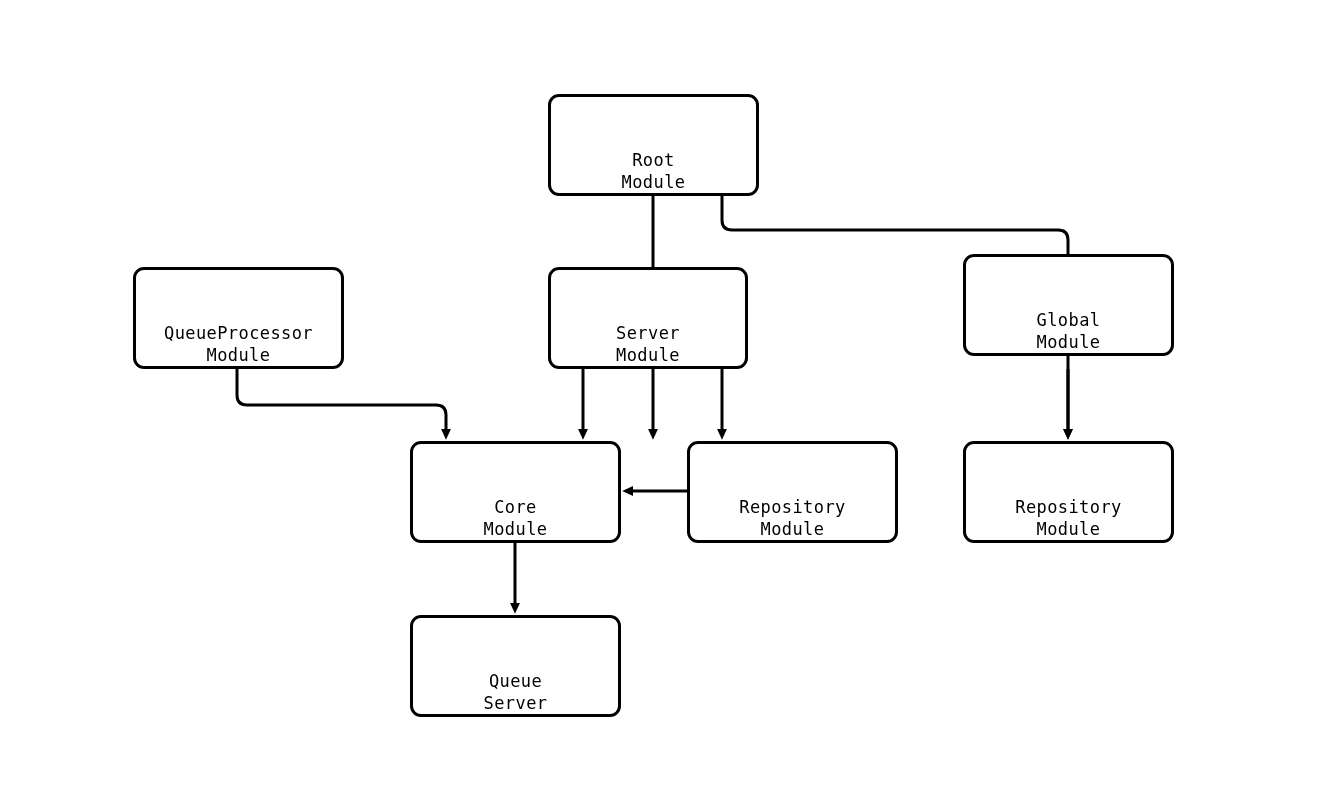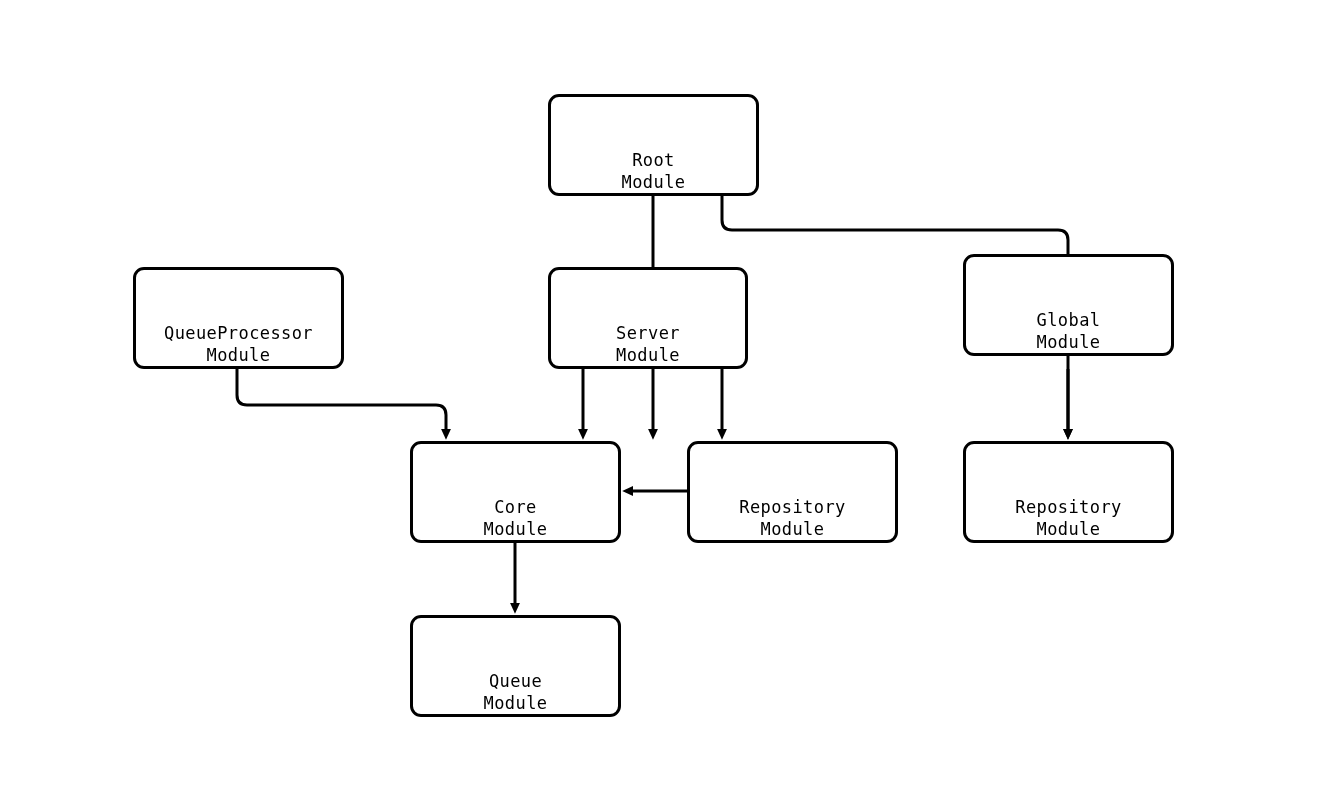--- a/index.html
+++ b/index.html
@@ -122,16 +122,16 @@
 Module</div>
   </div>
 
   <div class="node" style="left:963px; top:441px; width:211px; height:102px;">
     <div class="node-label">Repository
 Module</div>
   </div>
 
   <div class="node" style="left:410px; top:615px; width:211px; height:102px;">
     <div class="node-label">Queue
-Module</div>
+Server</div>
   </div>
 
 </div>
 
 </body></html>

